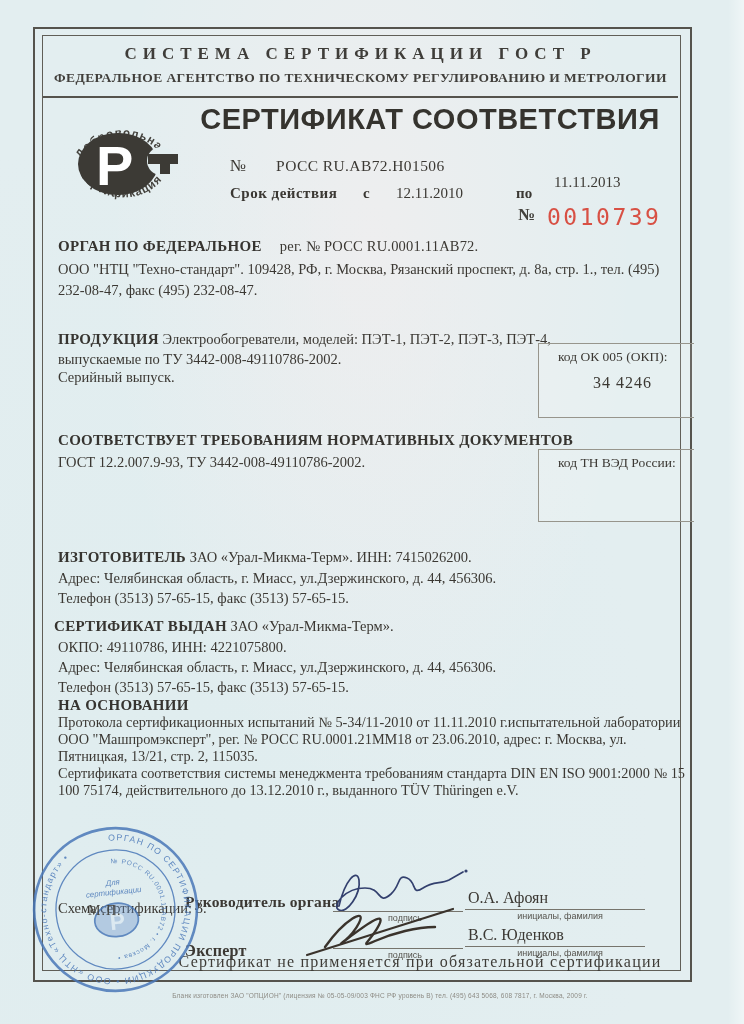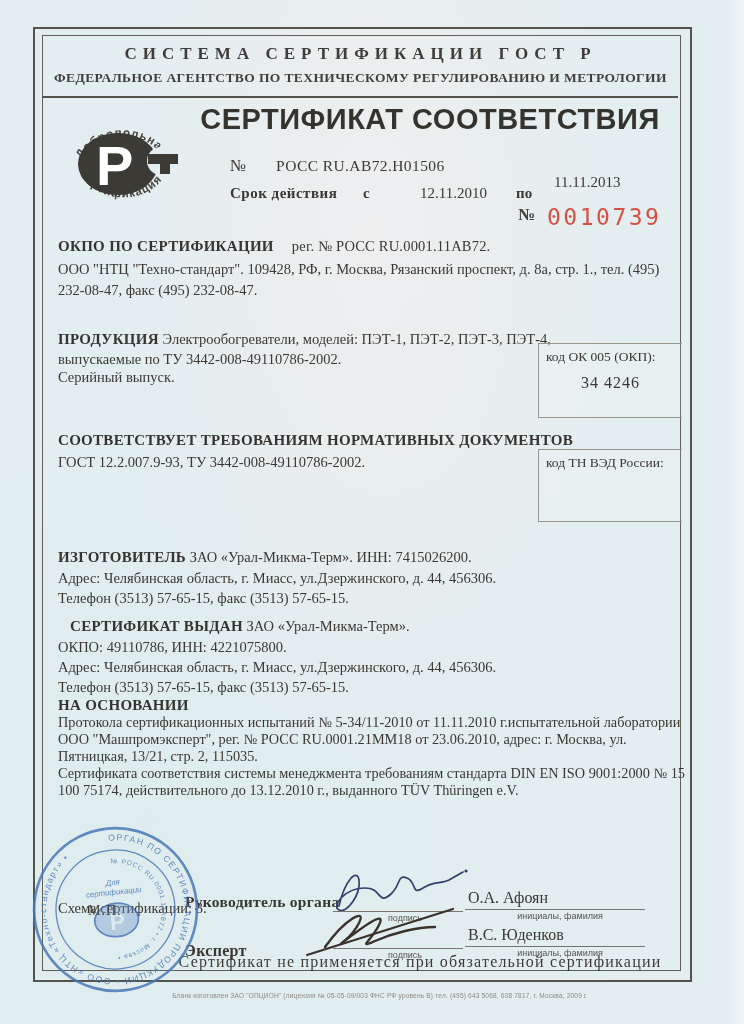--- a/index.html
+++ b/index.html
@@ -33,52 +33,52 @@
 
   .doc-title { left:185px; top:103px; width:490px; text-align:center;
                font-family:"Liberation Sans","DejaVu Sans",sans-serif;
                font-weight:bold; font-size:29px; letter-spacing:0.5px; color:#35332e; }
 
   .reg-label { left:230px; top:156px; font-size:17px; }
   .reg-value { left:276px; top:157px; font-size:15.5px; letter-spacing:0.4px; }
 
   .val-label { left:230px; top:185px; font-size:15px; font-weight:bold; letter-spacing:0.5px; }
   .val-c     { left:363px; top:185px; font-size:15px; font-weight:bold; }
-  .val-from  { left:396px; top:185px; font-size:15px;margin-left:24px; }
+  .val-from  { left:396px; top:185px; font-size:15px; }
   .val-po    { left:516px; top:185px; font-size:15px; font-weight:bold; }
   .val-to    { left:554px; top:174px; font-size:15px; }
 
   .form-no-label { left:518px; top:205px; font-size:17px; font-weight:bold; color:#44423d; }
   .form-no-value { left:547px; top:204px; font-family:"DejaVu Sans Mono",monospace;
                    font-size:23px; letter-spacing:2.5px; color:#d85044; }
 
   .sec-title { font-weight:bold; font-size:15px; letter-spacing:0.3px; color:#363430; }
   .sec-body  { font-size:14.5px; line-height:21px; }
 
   .org-row  { left:58px; top:237px; width:625px; }
   .org-reg  { font-weight:normal; font-size:14.5px; margin-left:14px; letter-spacing:0.2px; }
   .org-body { left:58px; top:259px; width:628px; }
 
   .product-block { left:58px; top:329px; width:500px; font-size:14.5px; line-height:20px; }
   .product-serial { left:58px; top:369px; font-size:14.5px; }
 
-  .code-box { left:538px; width:143px; border:1px solid #97958c; border-right:none; background:rgba(255,255,255,0.12); }
+  .code-box { left:538px; width:143px; border:1px solid #97958c; border-right:none; background:rgba(255,255,255,0.12);padding-left:12px; }
   .code-box-1 { top:343px; height:73px; }
   .code-box-2 { top:449px; height:71px; }
   .code-label { display:block; padding:5px 4px 0 7px; font-size:13.5px; }
   .code-value { display:block; text-align:center; margin-top:9px; font-size:16px; letter-spacing:1px; }
 
   .conf-title { left:58px; top:432px; width:520px; font-size:15px; }
   .conf-body  { left:58px; top:454px; width:480px; font-size:14.5px; }
 
   .manuf-name { left:58px; top:549px; font-size:14.5px; }
   .manuf-addr { left:58px; top:570px; font-size:14.5px; }
   .manuf-tel  { left:58px; top:590px; font-size:14.5px; }
 
-  .issued-name { left:70px; top:618px; font-size:14.5px; }
+  .issued-name { left:54px; top:618px; font-size:14.5px; }
   .issued-codes{ left:58px; top:639px; font-size:14.5px; }
   .issued-addr { left:58px; top:659px; font-size:14.5px; }
   .issued-tel  { left:58px; top:679px; font-size:14.5px; }
 
   .basis-title { left:58px; top:697px; }
   .basis-p1 { left:58px; top:714px; width:632px; font-size:14.3px; line-height:17px; }
   .basis-p2 { left:58px; top:765px; width:632px; font-size:14.3px; line-height:17px; }
 
   .add-block { left:58px; top:815px; width:634px; font-size:14.5px; line-height:19px; }
   .add-title { font-weight:bold; font-size:15.5px; letter-spacing:0.3px; margin-right:10px; }
@@ -157,21 +157,21 @@
   <span class="abs val-label">Срок действия</span>
   <span class="abs val-c">с</span>
   <span class="abs val-from">12.11.2010</span>
   <span class="abs val-po">по</span>
   <span class="abs val-to">11.11.2013</span>
 
   <span class="abs form-no-label">№</span>
   <span class="abs form-no-value">0010739</span>
 
   <div class="abs org-row">
-    <span class="sec-title">ОКПО ПО СЕРТИФИКАЦИИ</span>
+    <span class="sec-title">ОРГАН ПО ФЕДЕРАЛЬНОЕ</span>
     <span class="org-reg">рег. № РОСС RU.0001.11АВ72.</span>
   </div>
   <div class="abs org-body sec-body">ООО "НТЦ "Техно-стандарт". 109428, РФ, г. Москва, Рязанский проспект, д. 8а, стр. 1., тел. (495) 232-08-47, факс (495) 232-08-47.</div>
 
   <div class="abs product-block">
     <span class="sec-title">ПРОДУКЦИЯ</span>
     <span>Электрообогреватели, моделей: ПЭТ-1, ПЭТ-2, ПЭТ-3, ПЭТ-4, выпускаемые по ТУ 3442-008-49110786-2002.</span>
   </div>
   <div class="abs product-serial">Серийный выпуск.</div>
 

